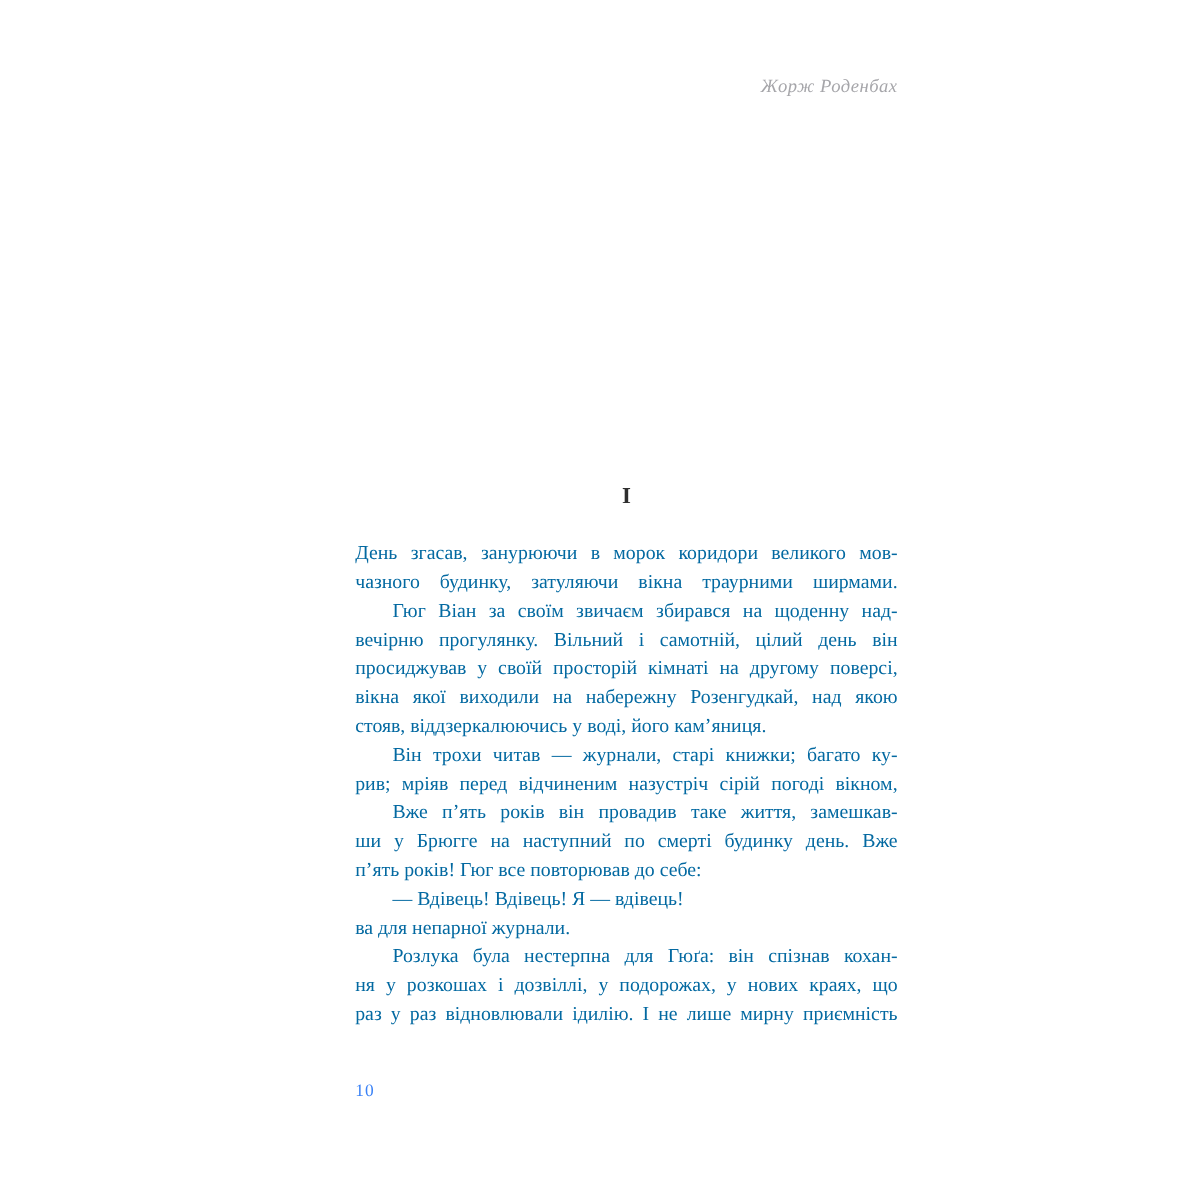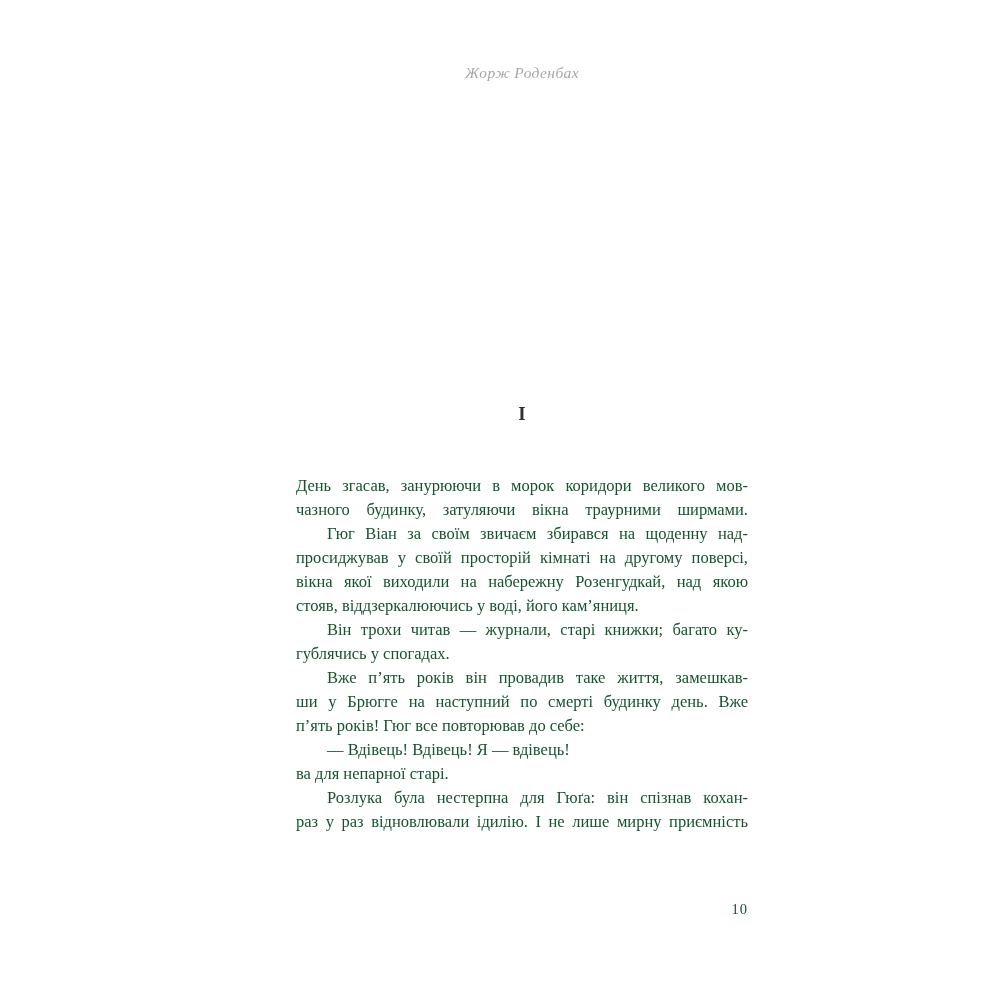--- a/index.html
+++ b/index.html
@@ -13,89 +13,91 @@
     height: 1000px;
     background: #ffffff;
     overflow: hidden;
     font-family: "Liberation Serif", "DejaVu Serif", serif;
   }
   .running-header {
     position: absolute;
     top: 64px;
     left: 296px;
     width: 452px;
-    text-align: center;
+    text-align: right;
     font-style: italic;
     font-size: 15.5px;
     letter-spacing: 0.4px;
     color: #a6a6aa;
   }
   .chapter-numeral {
     position: absolute;
     top: 403px;
     left: 296px;
     width: 452px;
     text-align: center;
     font-weight: bold;
     font-size: 19px;
     color: #2f2f2f;
   }
   .body-text {
     position: absolute;
-    top: 474px;
+    top: 449px;
     left: 296px;
     width: 452px;
     font-size: 16.5px;
     line-height: 24px;
-    color: #14532d;
+    color: #0369a1;
   }
   .line {
     text-align: justify;
     height: 24px;
     overflow: visible;
   }
   .line.fill {
     text-align-last: justify;
   }
   .line.indent {
     text-indent: 31px;
   }
   .page-number {
     position: absolute;
     top: 901px;
     left: 296px;
     width: 452px;
-    text-align: right;
+    text-align: left;
     font-size: 14.5px;
     letter-spacing: 1px;
-    color: #14532d;
+    color: #3b82f6;
   }
 </style>
 </head>
 <body>
 
 <div class="page">
 
   <div class="running-header">Жорж Роденбах</div>
 
   <div class="chapter-numeral">I</div>
 
   <div class="body-text">
       <div class="line fill">День згасав, занурюючи в морок коридори великого мов-</div>
       <div class="line fill">чазного будинку, затуляючи вікна траурними ширмами.</div>
       <div class="line indent fill">Гюг Віан за своїм звичаєм збирався на щоденну над-</div>
+      <div class="line fill">вечірню прогулянку. Вільний і самотній, цілий день він</div>
       <div class="line fill">просиджував у своїй просторій кімнаті на другому поверсі,</div>
       <div class="line fill">вікна якої виходили на набережну Розенгудкай, над якою</div>
       <div class="line">стояв, віддзеркалюючись у воді, його кам’яниця.</div>
       <div class="line indent fill">Він трохи читав — журнали, старі книжки; багато ку-</div>
-      <div class="line">гублячись у спогадах.</div>
+      <div class="line fill">рив; мріяв перед відчиненим назустріч сірій погоді вікном,</div>
       <div class="line indent fill">Вже п’ять років він провадив таке життя, замешкав-</div>
       <div class="line fill">ши у Брюгге на наступний по смерті будинку день. Вже</div>
       <div class="line">п’ять років! Гюг все повторював до себе:</div>
       <div class="line indent">— Вдівець! Вдівець! Я — вдівець!</div>
-      <div class="line">ва для непарної старі.</div>
+      <div class="line">ва для непарної журнали.</div>
       <div class="line indent fill">Розлука була нестерпна для Гюґа: він спізнав кохан-</div>
+      <div class="line fill">ня у розкошах і дозвіллі, у подорожах, у нових краях, що</div>
       <div class="line fill">раз у раз відновлювали ідилію. І не лише мирну приємність</div>
     </div>
 
   <div class="page-number">10</div>
 
 </div>
 
 </body></html>

